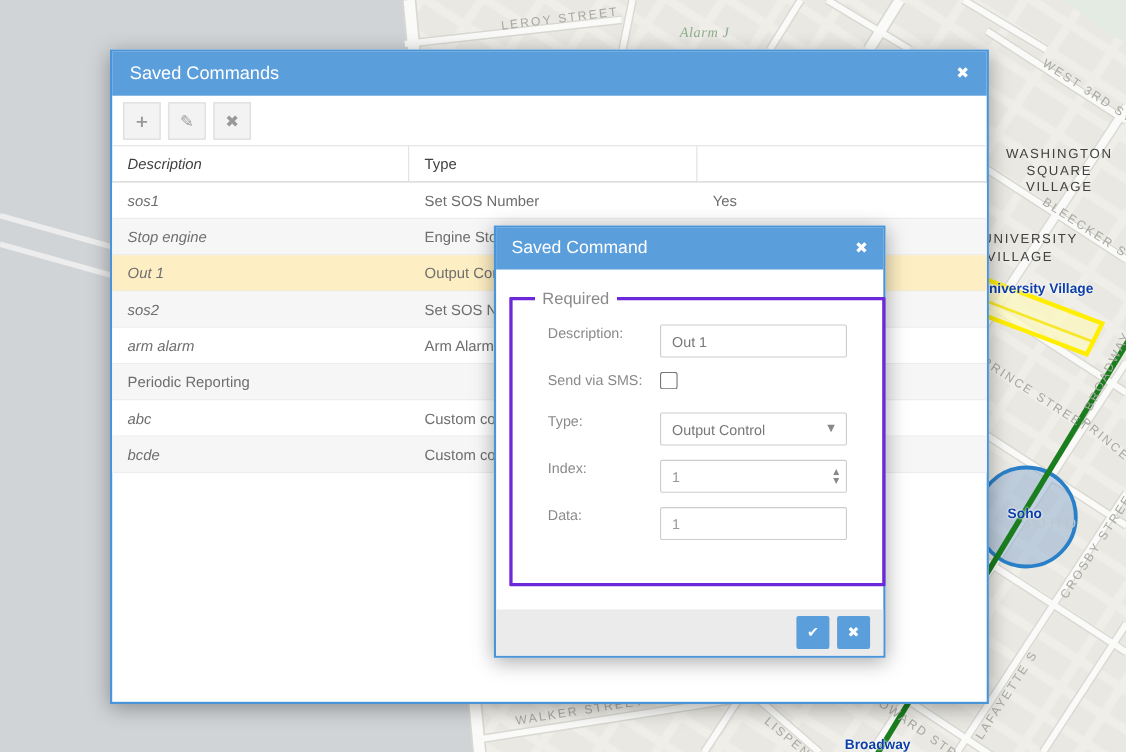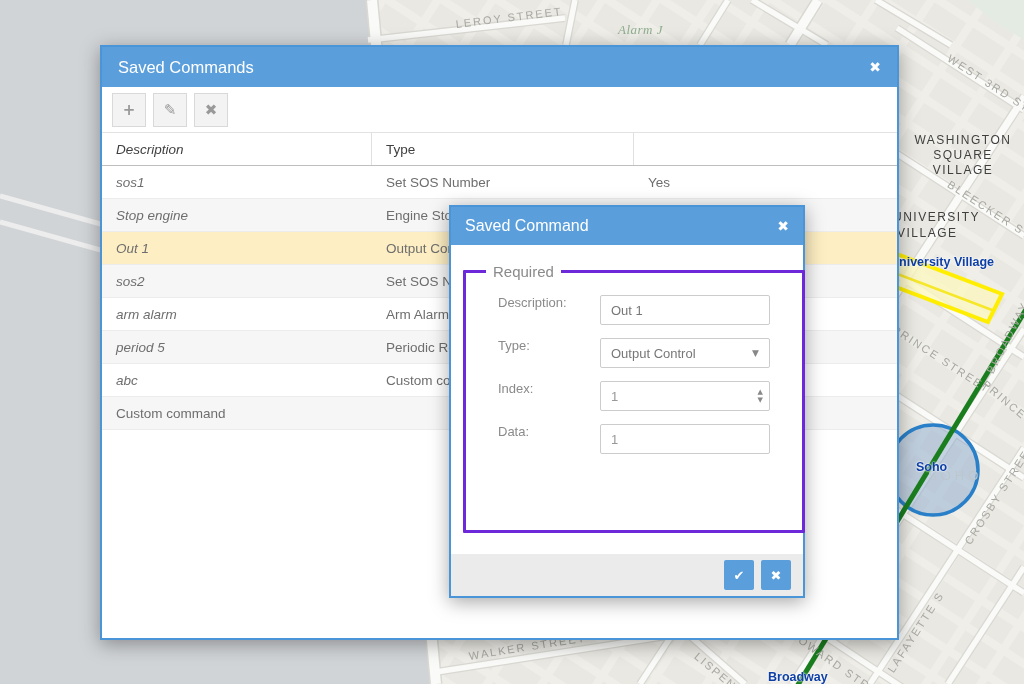--- a/index.html
+++ b/index.html
@@ -224,48 +224,52 @@
       <div class="cell c1">sos2</div>
       <div class="cell c2">Set SOS Number</div>
       <div class="cell c3"></div>
     </div>
     <div class="trow">
       <div class="cell c1">arm alarm</div>
       <div class="cell c2">Arm Alarm</div>
       <div class="cell c3"></div>
     </div>
     <div class="trow even">
-      <div class="cell c1">period 5</div>
       <div class="cell c2">Periodic Reporting</div>
       <div class="cell c3"></div>
     </div>
     <div class="trow">
       <div class="cell c1">abc</div>
       <div class="cell c2">Custom command</div>
       <div class="cell c3"></div>
     </div>
     <div class="trow even">
+      <div class="cell c1">bcde</div>
       <div class="cell c2">Custom command</div>
       <div class="cell c3"></div>
     </div>
   </div>
 
   <div class="dialog inner">
     <div class="titlebar">
       <span class="title">Saved Command</span>
       <span class="close">✖</span>
     </div>
     <fieldset>
       <legend>Required</legend>
 
       <div class="frow">
         <span class="flabel">Description:</span>
         <input class="text" type="text" value="Out 1" style="">
       </div>
 
+      <div class="frow short">
+        <span class="flabel">Send via SMS:</span>
+        <input class="cb" type="checkbox" style="">
+      </div>
 
       <div class="frow">
         <span class="flabel">Type:</span>
         <div class="select ctl">
           <span>Output Control</span>
           <span class="arrow">▼</span>
         </div>
       </div>
 
       <div class="frow">

